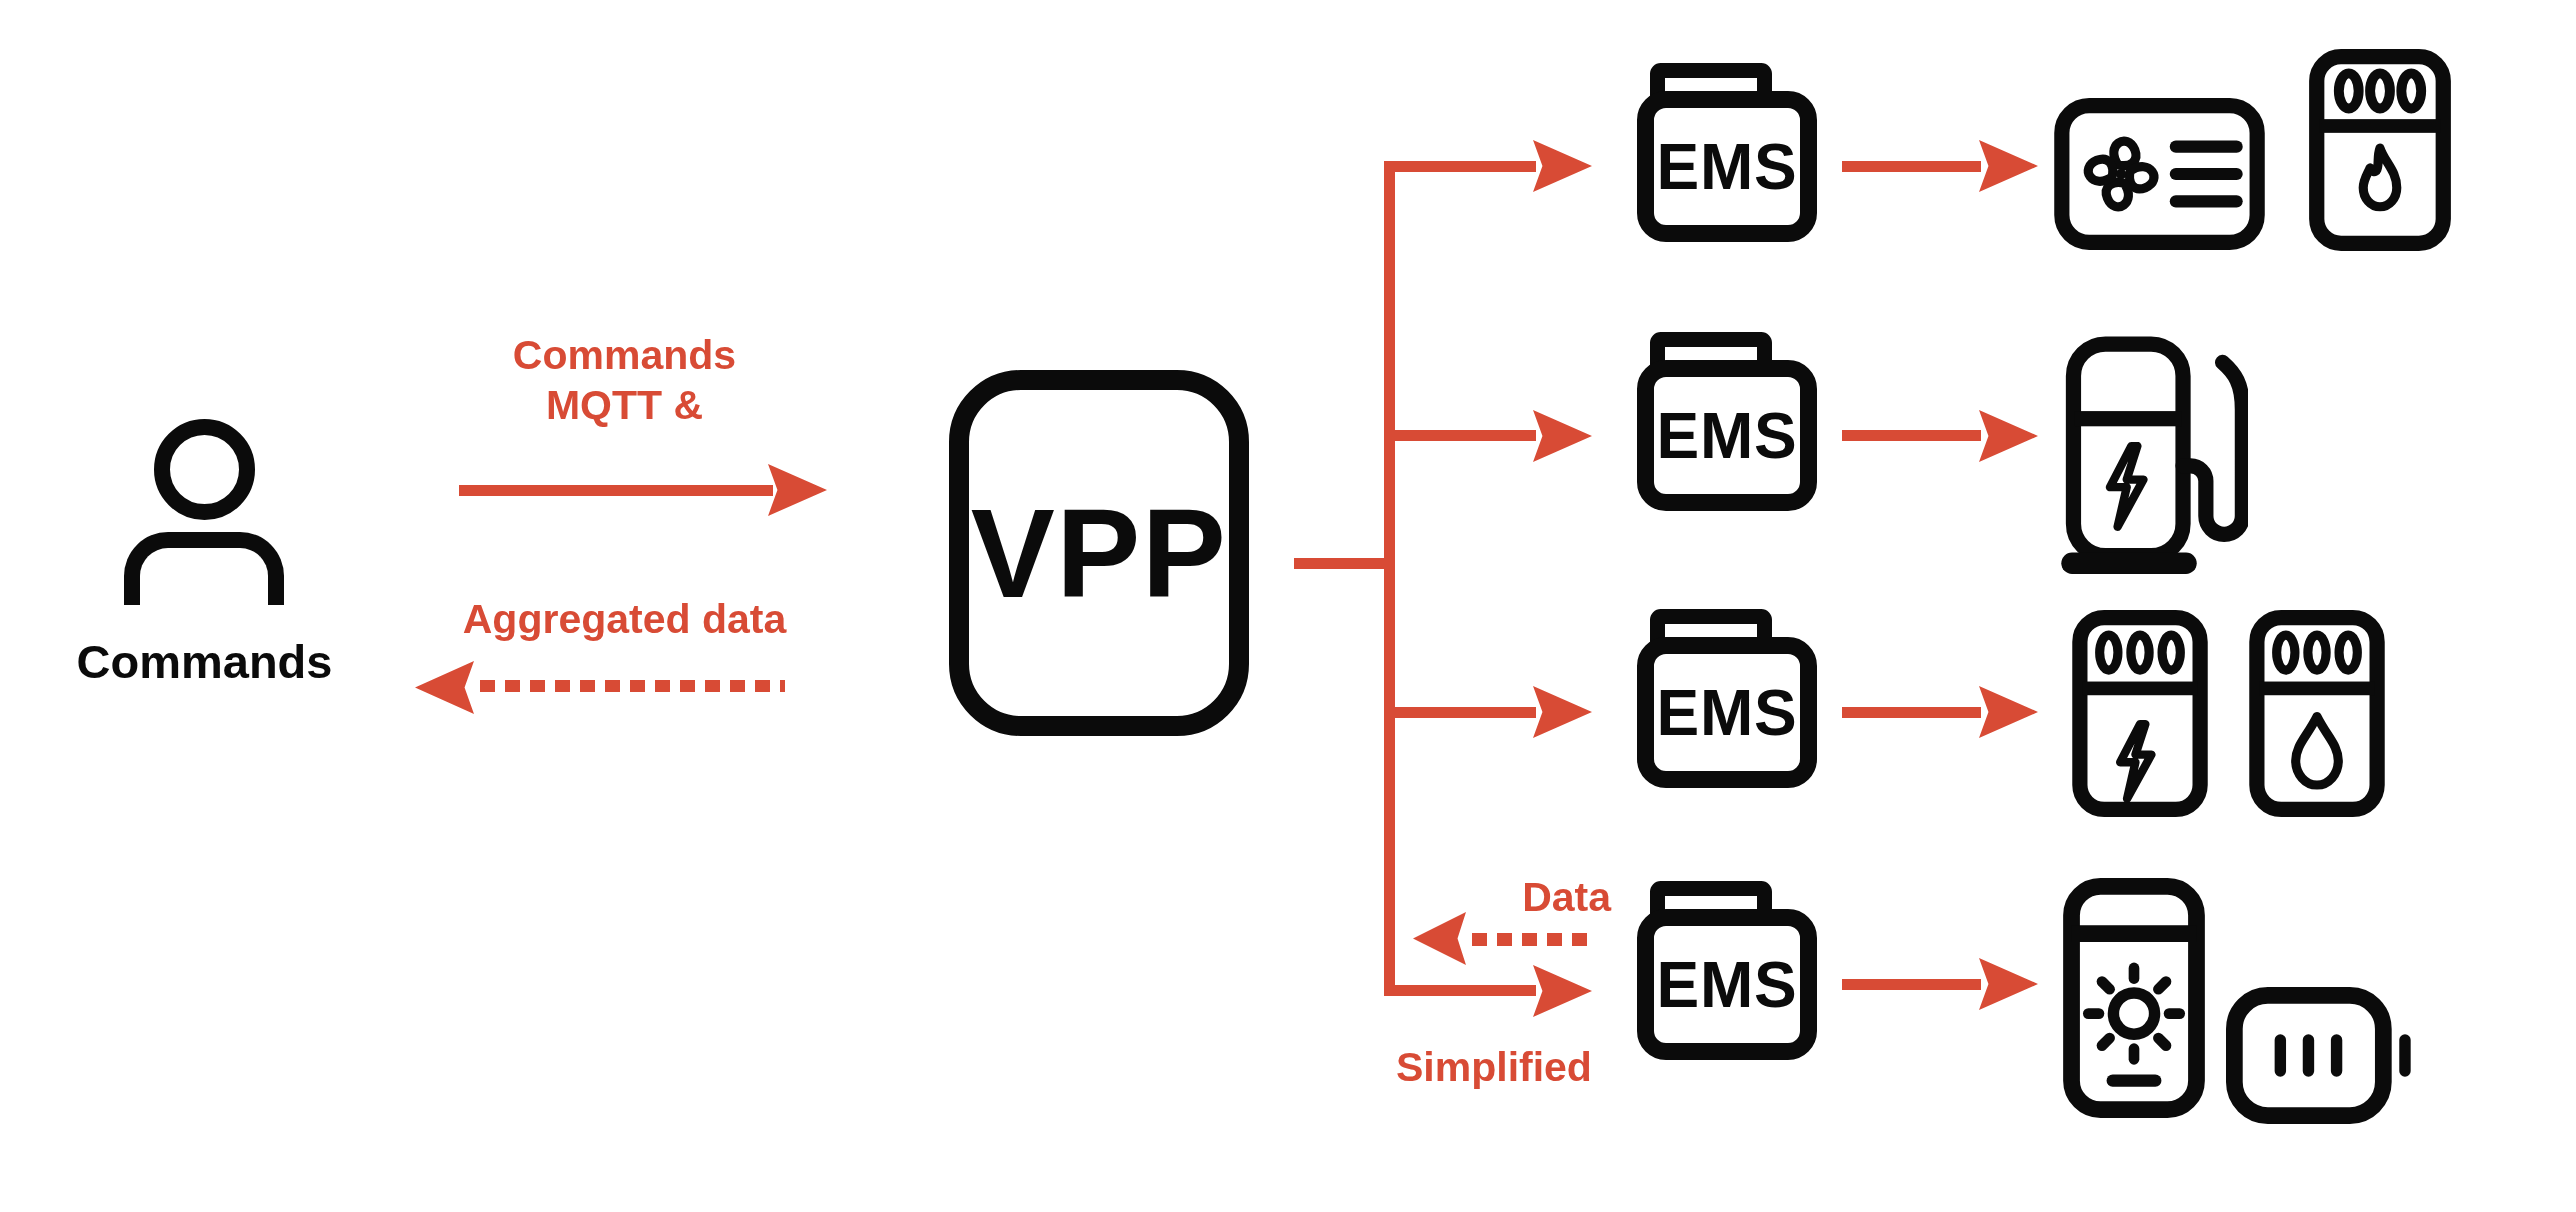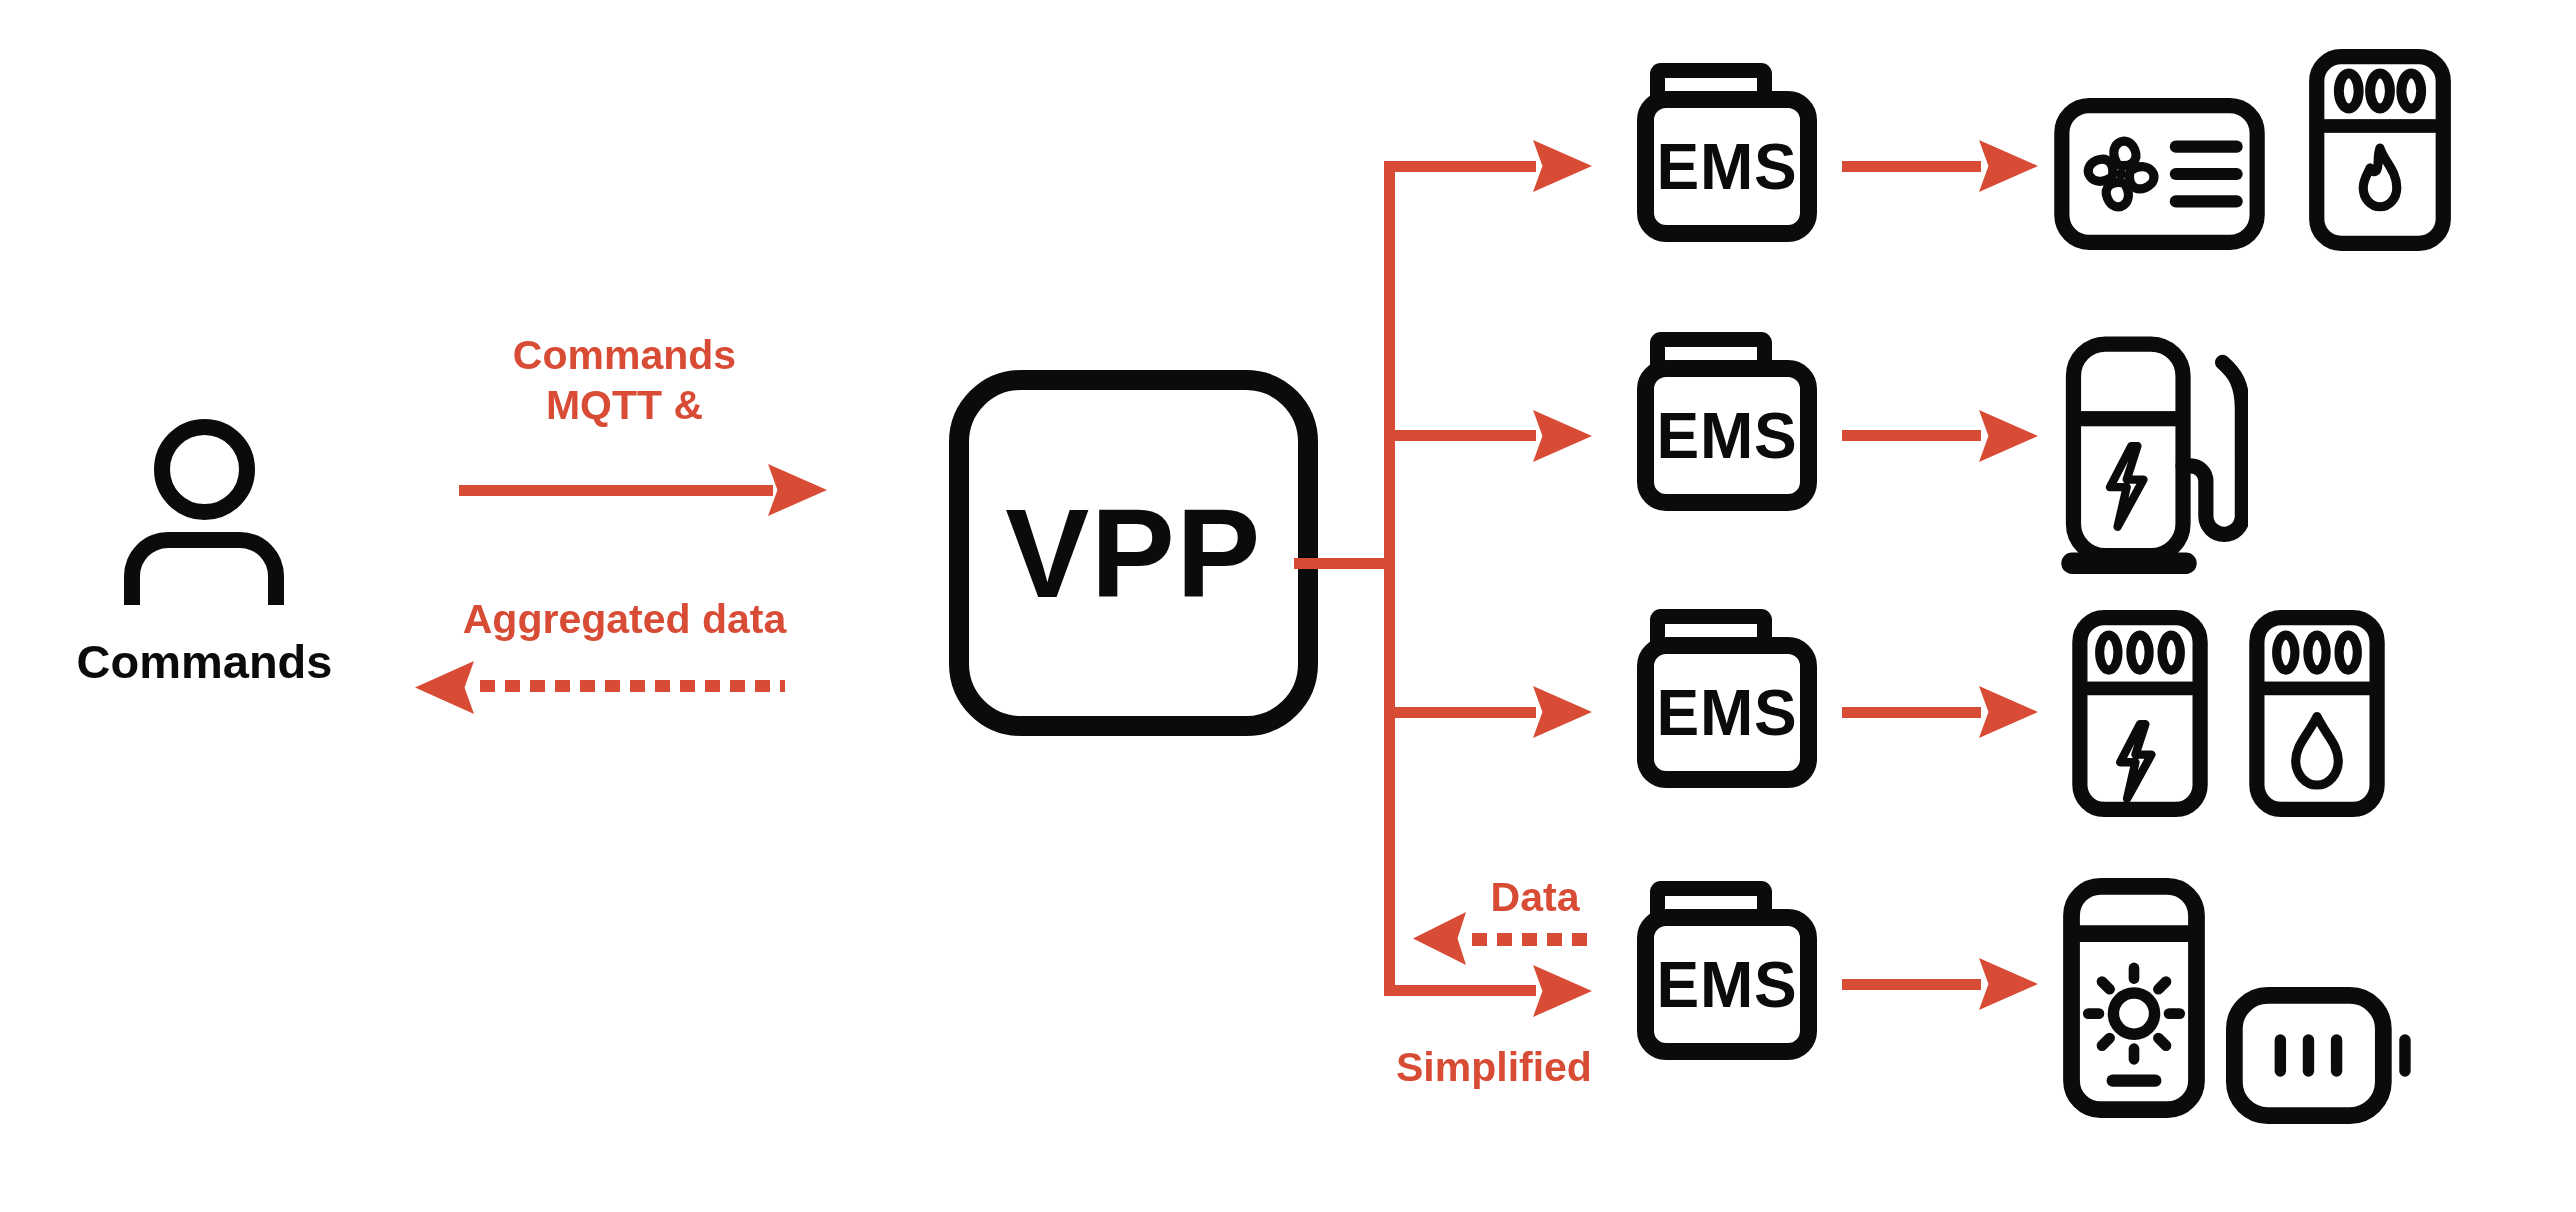--- a/index.html
+++ b/index.html
@@ -62,40 +62,40 @@
     <div>Commands</div>
     <div>MQTT &amp;</div>
   </div>
   <div class="shaft" style="left:459px;top:485px;width:314px;height:10.7px;"></div>
   <div class="ah-right" style="left:768px;top:464px;width:59px;height:52px;"></div>
 
   <div class="abs lbl" style="left:434px;top:594px;width:381px;">Aggregated data</div>
   <div class="ah-left" style="left:415px;top:661px;width:59px;height:53px;"></div>
   <div class="dashes" style="left:480px;top:680px;width:305px;height:12.2px;"></div>
 
-  <div class="vpp-box" style="left:949px;top:370px;width:369px;height:366px;">
+  <div class="vpp-box" style="left:949px;top:370px;width:300px;height:366px;">
     <div class="vpp-text">VPP</div>
   </div>
 
   <div class="shaft" style="left:1294px;top:558px;width:96px;height:10.7px;"></div>
   <div class="shaft" style="left:1384px;top:161px;width:10.7px;height:835px;"></div>
 
   <div class="shaft" style="left:1394px;top:161px;width:142px;height:10.7px;"></div>
   <div class="ah-right" style="left:1533px;top:140px;width:59px;height:52px;"></div>
 
   <div class="shaft" style="left:1394px;top:430px;width:142px;height:10.7px;"></div>
   <div class="ah-right" style="left:1533px;top:410px;width:59px;height:52px;"></div>
 
   <div class="shaft" style="left:1394px;top:707px;width:142px;height:10.7px;"></div>
   <div class="ah-right" style="left:1533px;top:686px;width:59px;height:52px;"></div>
 
   <div class="shaft" style="left:1394px;top:985px;width:142px;height:10.7px;"></div>
   <div class="ah-right" style="left:1533px;top:965px;width:59px;height:52px;"></div>
 
-  <div class="abs lbl" style="left:1459px;top:872px;width:152px;">Data</div>
+  <div class="abs lbl" style="left:1459px;top:872px;width:152px;text-align:right;">Data</div>
   <div class="ah-left" style="left:1413px;top:912px;width:53px;height:53px;"></div>
   <div class="dashes" style="left:1472px;top:933px;width:118px;height:13px;"></div>
   <div class="abs lbl" style="left:1396px;top:1038px;width:320px;text-align:left;line-height:58px;">
     <div>Simplified</div>
   </div>
 
   <div class="ems" style="left:1637px;top:91px;">
     <div class="handle"></div>
     <div class="body"></div>
     <div class="ems-label">EMS</div>

